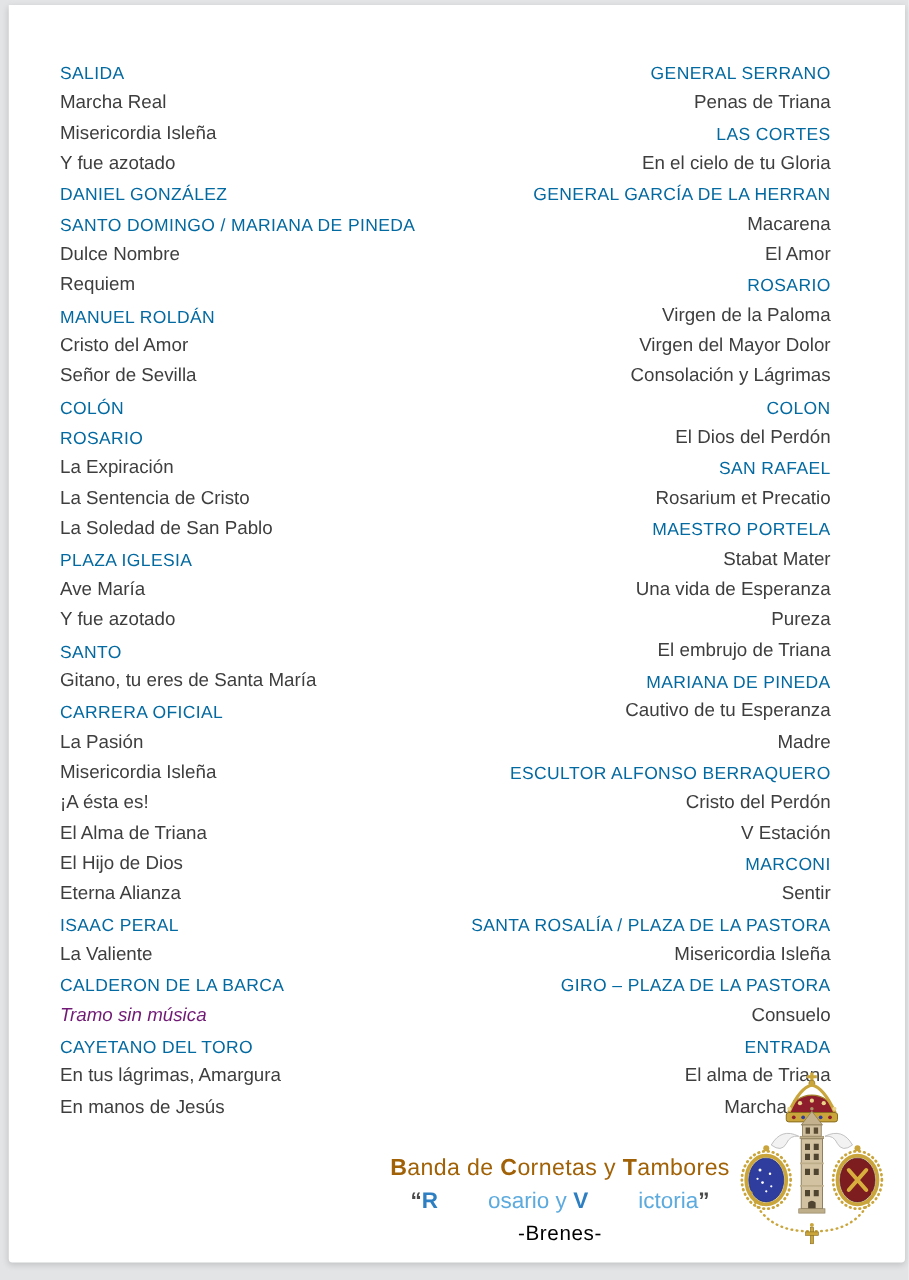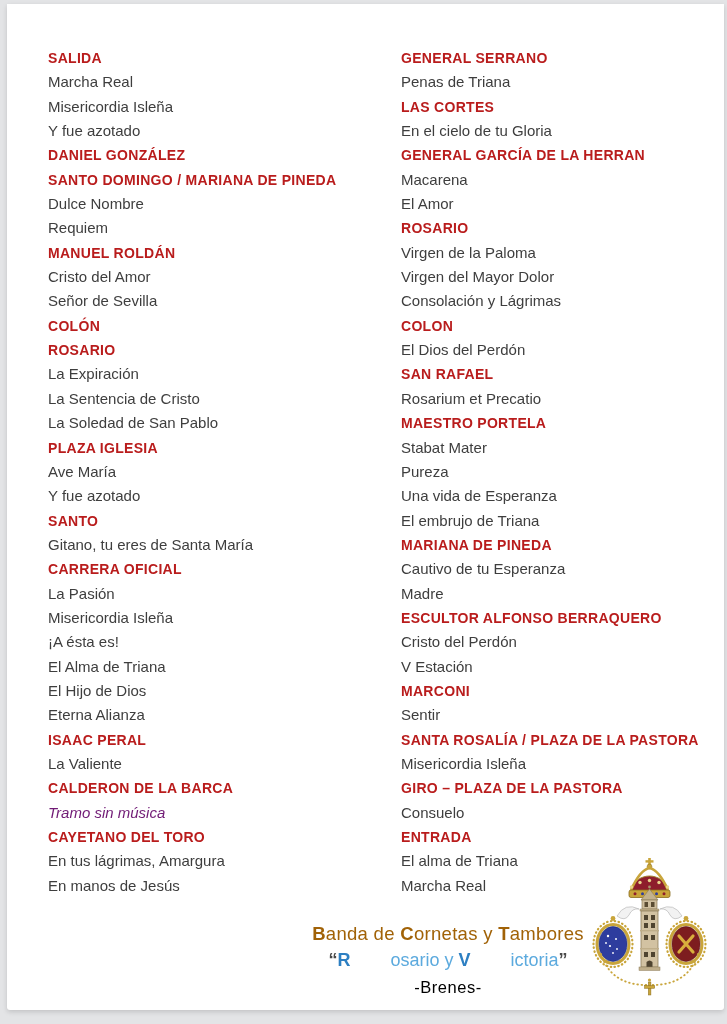--- a/index.html
+++ b/index.html
@@ -16,30 +16,30 @@
     background:#ffffff;
     border-radius:0 0 3px 3px;
     box-shadow:0 2px 5px rgba(0,0,0,0.15);
   }
   .col {
     position:absolute;
     top:42px;
     color:#3e3e3e;
   }
   .col-left  { left:41px; }
-  .col-right { left:394px; }
+  .col-right { left:370px;text-align:right; }
   .line {
     height:24.35px;
     line-height:24.35px;
     white-space:nowrap;
     font-size:15px;
   }
   .heading {
-    color:#b91c1c;
-    font-weight:700;
+    color:#0369a1;
+    font-weight:400;
     font-size:14px;
     letter-spacing:0.3px;
   }
   .note {
     font-weight:400;
     font-style:italic;
     color:#701a75;
   }
   .footer {
     position:absolute;
@@ -130,22 +130,22 @@
       <div class="line heading">ROSARIO</div>
       <div class="line song">Virgen de la Paloma</div>
       <div class="line song">Virgen del Mayor Dolor</div>
       <div class="line song">Consolación y Lágrimas</div>
       <div class="line heading">COLON</div>
       <div class="line song">El Dios del Perdón</div>
       <div class="line heading">SAN RAFAEL</div>
       <div class="line song">Rosarium et Precatio</div>
       <div class="line heading">MAESTRO PORTELA</div>
       <div class="line song">Stabat Mater</div>
+      <div class="line song">Una vida de Esperanza</div>
       <div class="line song">Pureza</div>
-      <div class="line song">Una vida de Esperanza</div>
       <div class="line song">El embrujo de Triana</div>
       <div class="line heading">MARIANA DE PINEDA</div>
       <div class="line song">Cautivo de tu Esperanza</div>
       <div class="line song">Madre</div>
       <div class="line heading">ESCULTOR ALFONSO BERRAQUERO</div>
       <div class="line song">Cristo del Perdón</div>
       <div class="line song">V Estación</div>
       <div class="line heading">MARCONI</div>
       <div class="line song">Sentir</div>
       <div class="line heading">SANTA ROSALÍA / PLAZA DE LA PASTORA</div>

